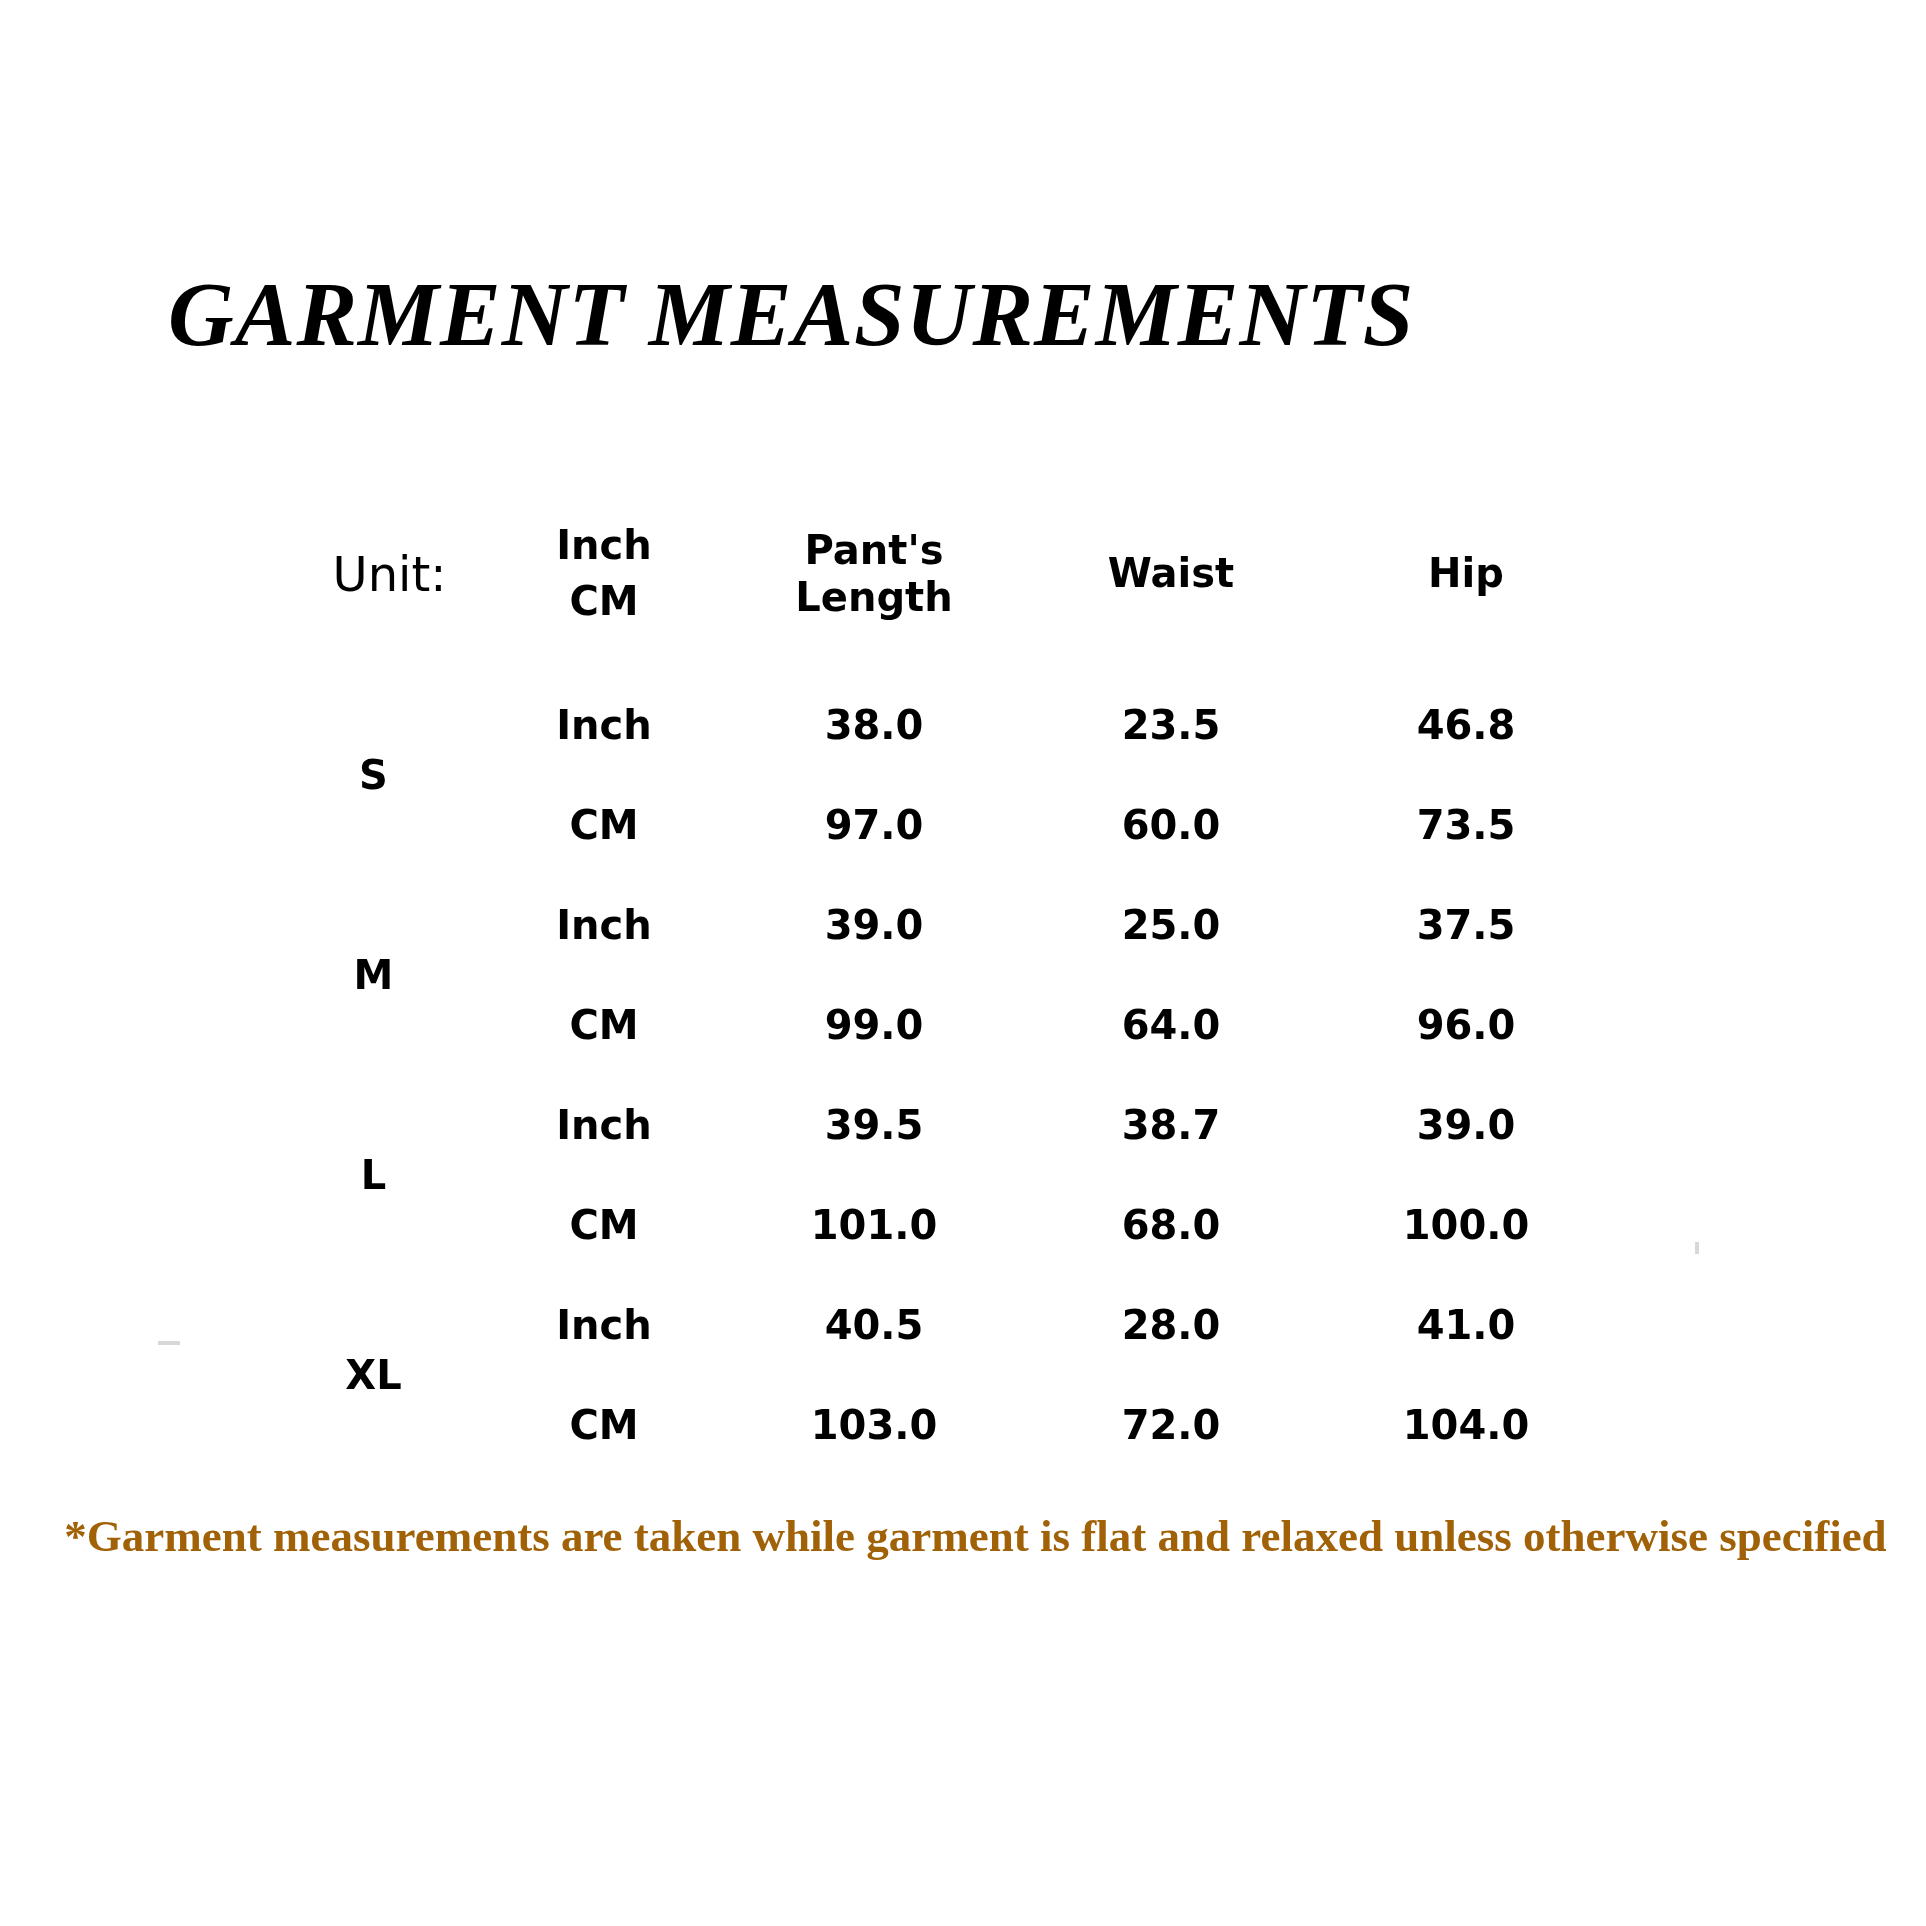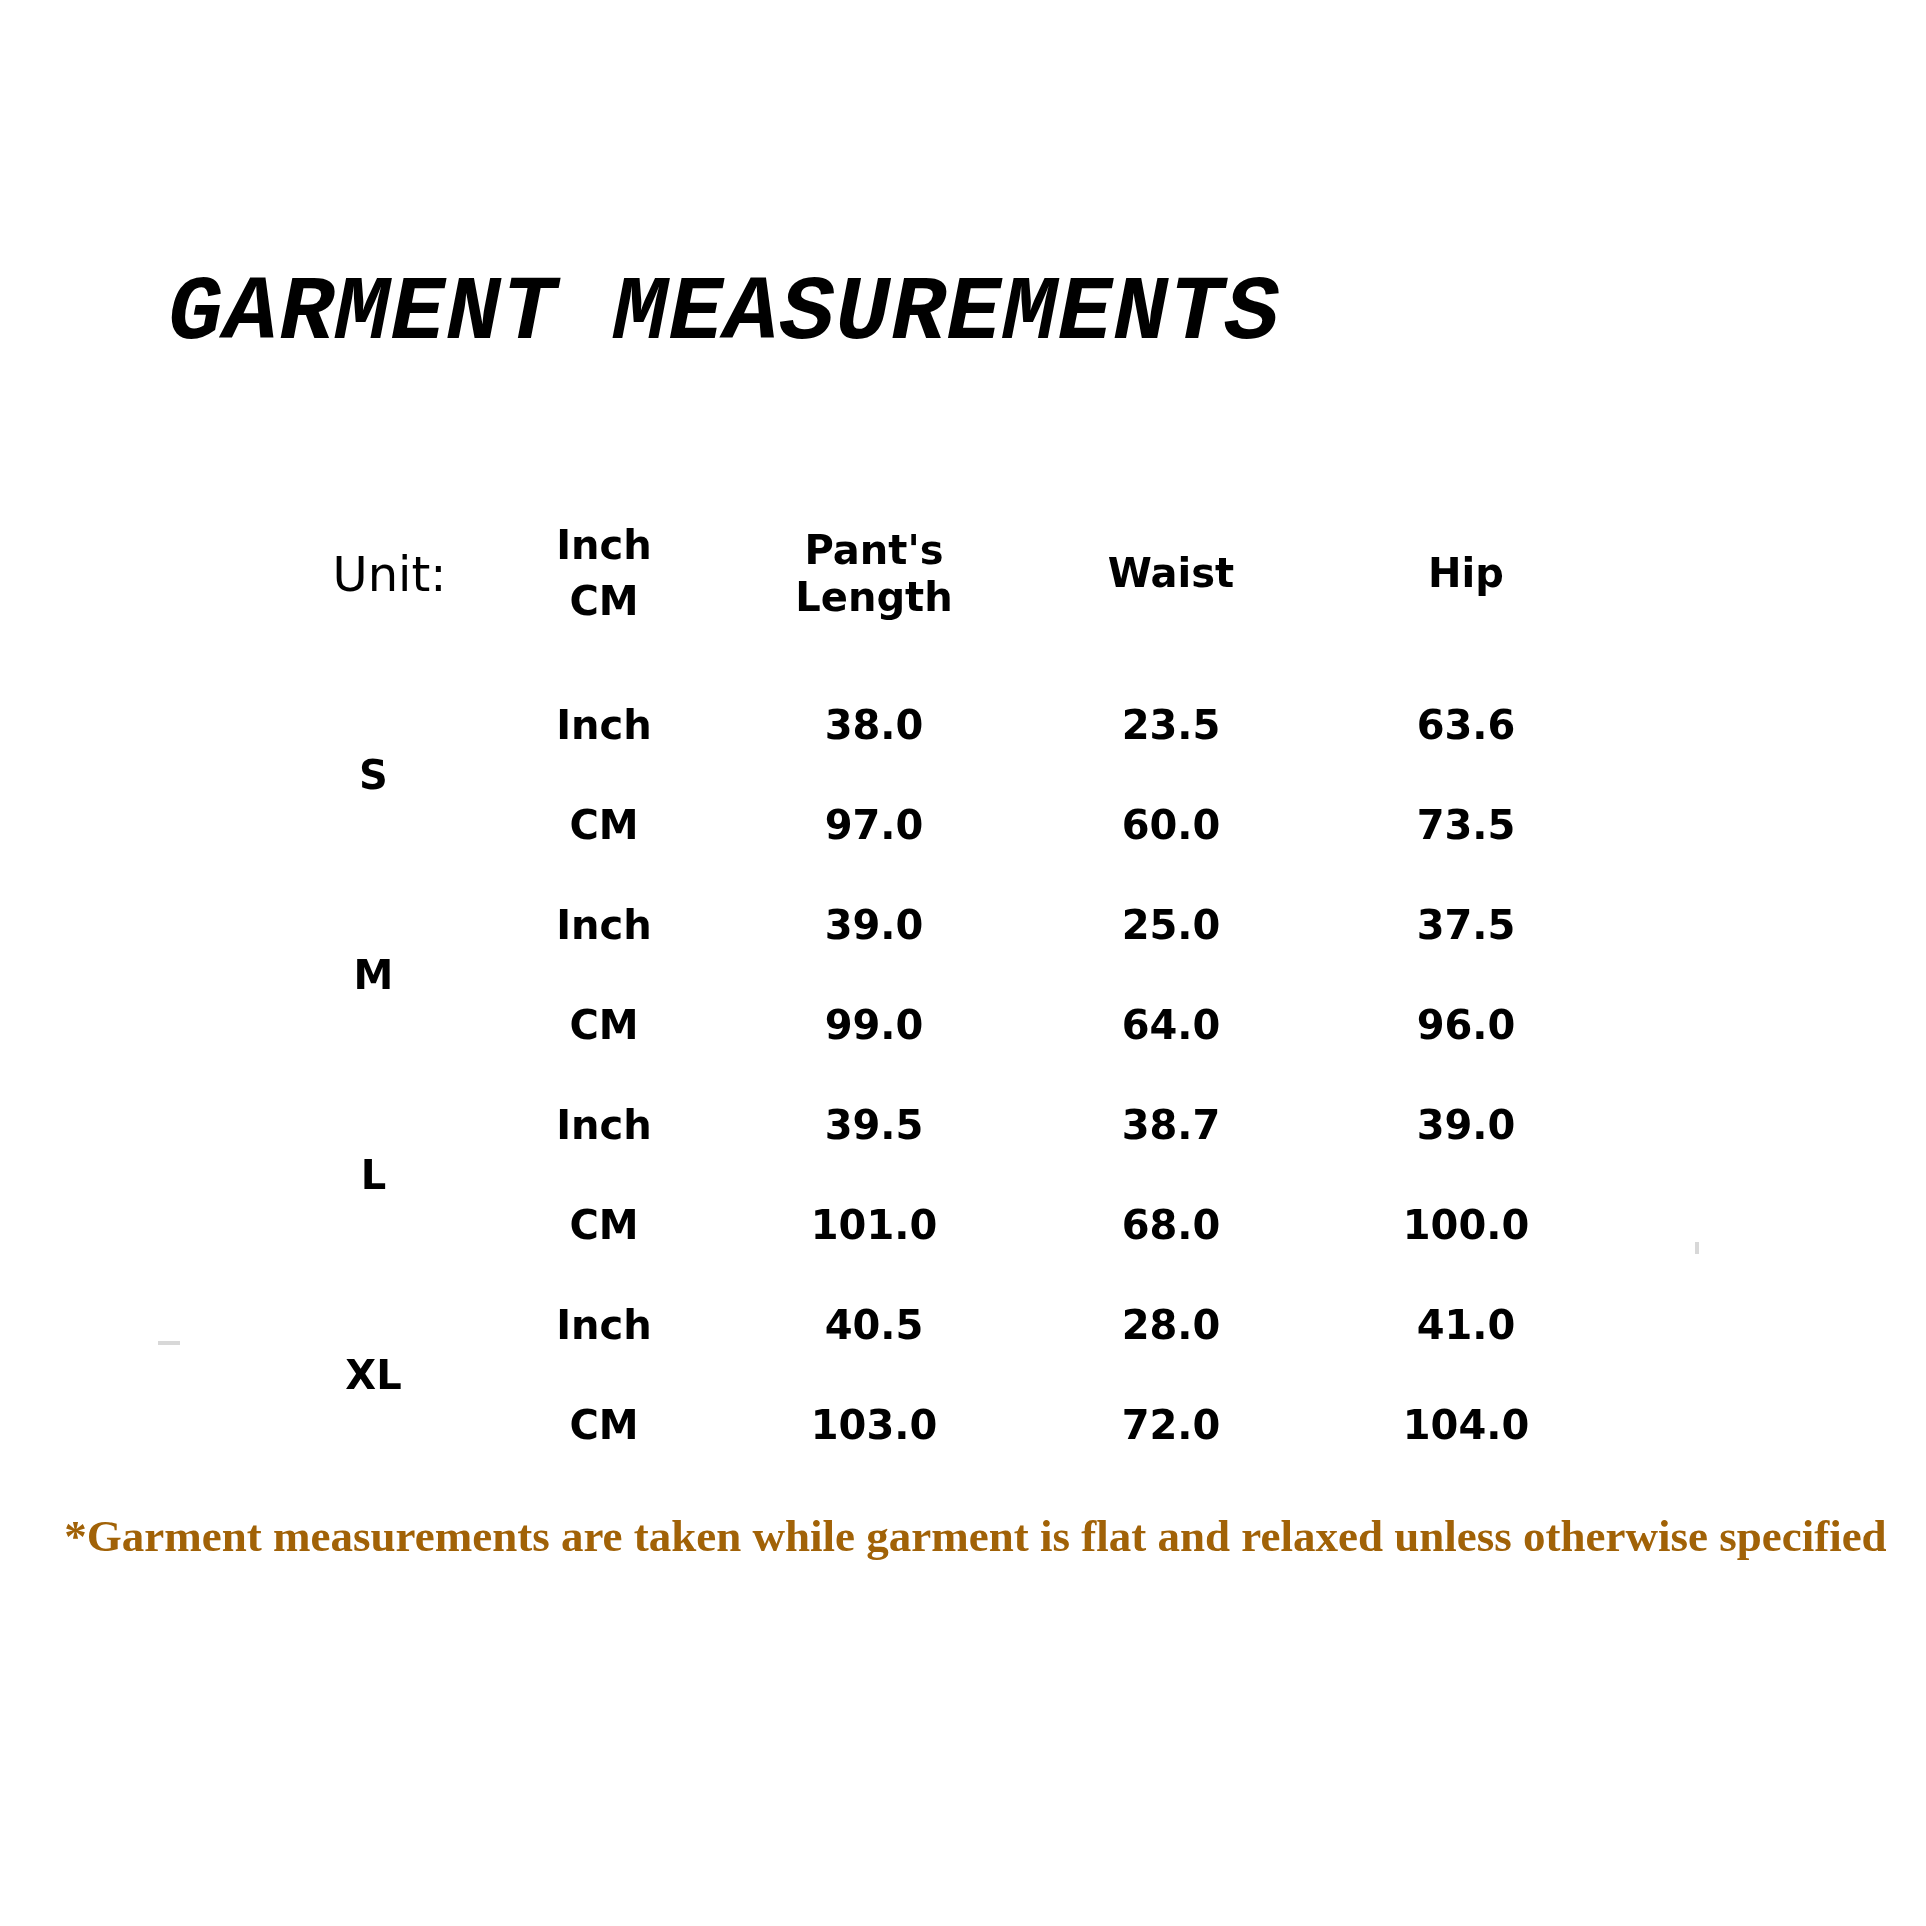--- a/index.html
+++ b/index.html
@@ -22,21 +22,21 @@
     width: 1927px;
     height: 1927px;
     background: #ffffff;
   }
 
   .title {
     position: absolute;
     left: 168px;
     top: 262px;
     width: 1624px;
-    font-family: Liberation Mono, monospace;
+    font-family: Liberation Serif, serif;
     font-style: italic;
     font-weight: bold;
     font-size: 91px;
     letter-spacing: 1px;
     color: #000000;
     white-space: nowrap;
   }
 
   .table-wrap {
     position: absolute;
@@ -166,21 +166,21 @@
           <td class="blk">
             <span class="hdr-two-line">Hip</span>
           </td>
         </tr>
 
         <tr class="data">
           <td class="blk sizecell" rowspan="2">S</td>
           <td class="blk">Inch</td>
           <td>38.0</td>
           <td>23.5</td>
-          <td>63.6</td>
+          <td>46.8</td>
         </tr>
         <tr class="data">
           <td class="blk">CM</td>
           <td>97.0</td>
           <td>60.0</td>
           <td>73.5</td>
         </tr>
 
         <tr class="data">
           <td class="blk sizecell" rowspan="2">M</td>

